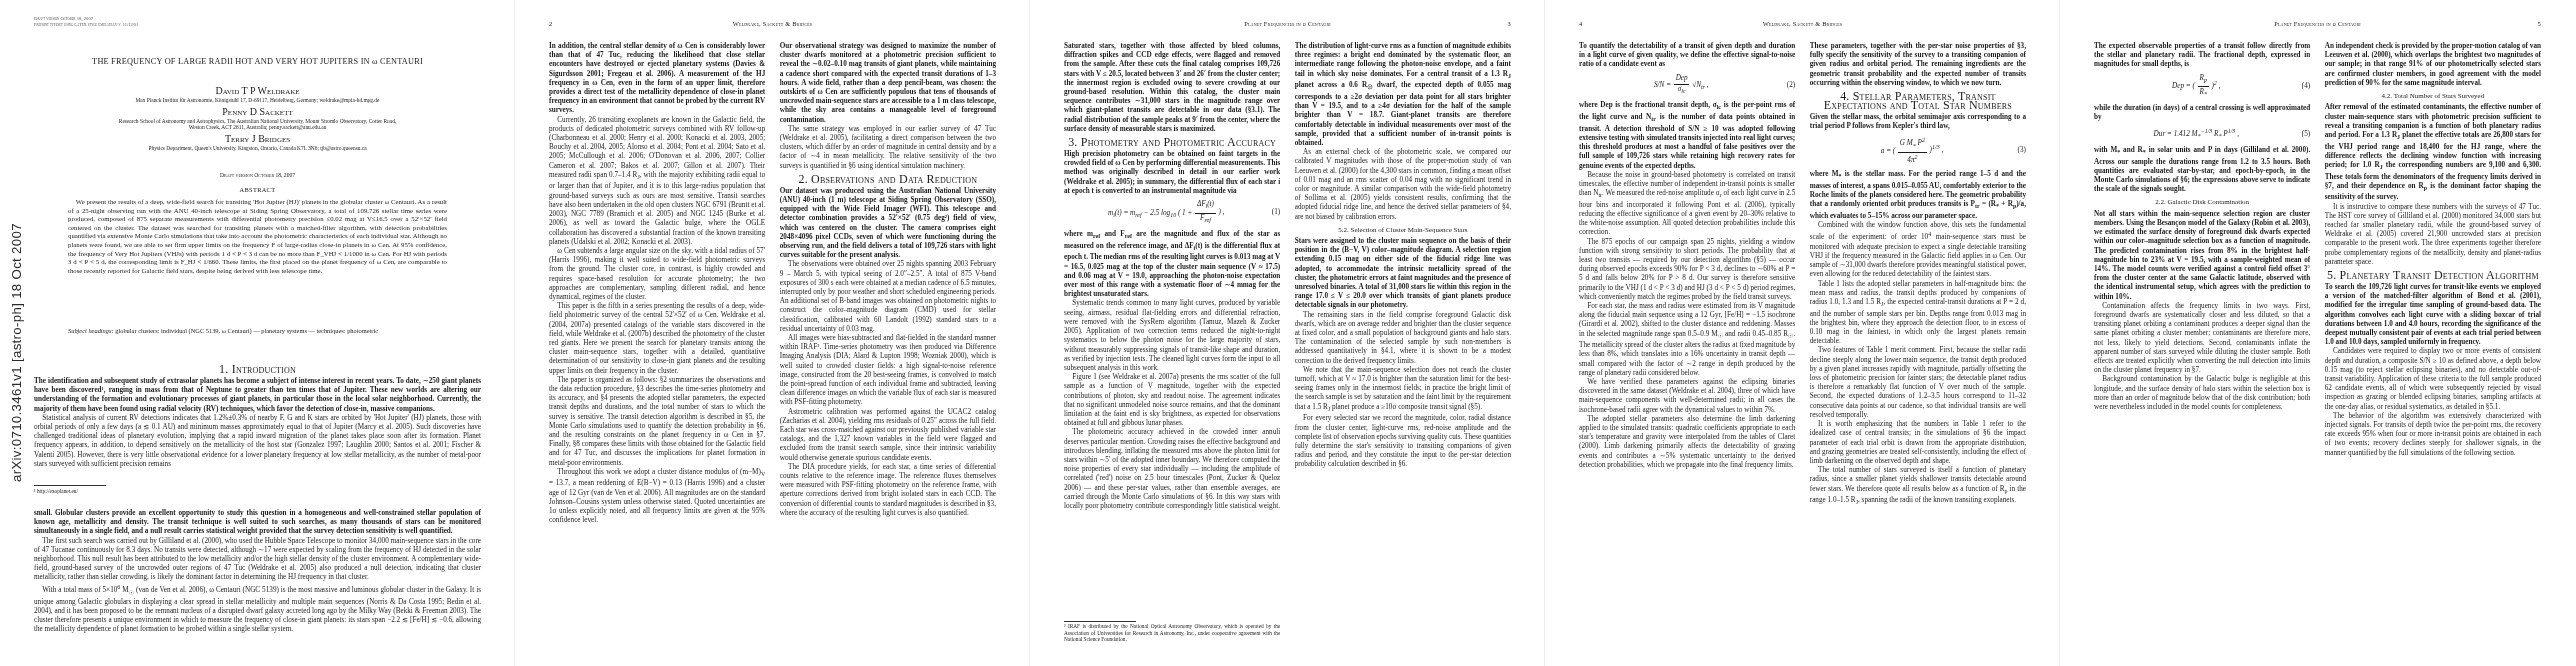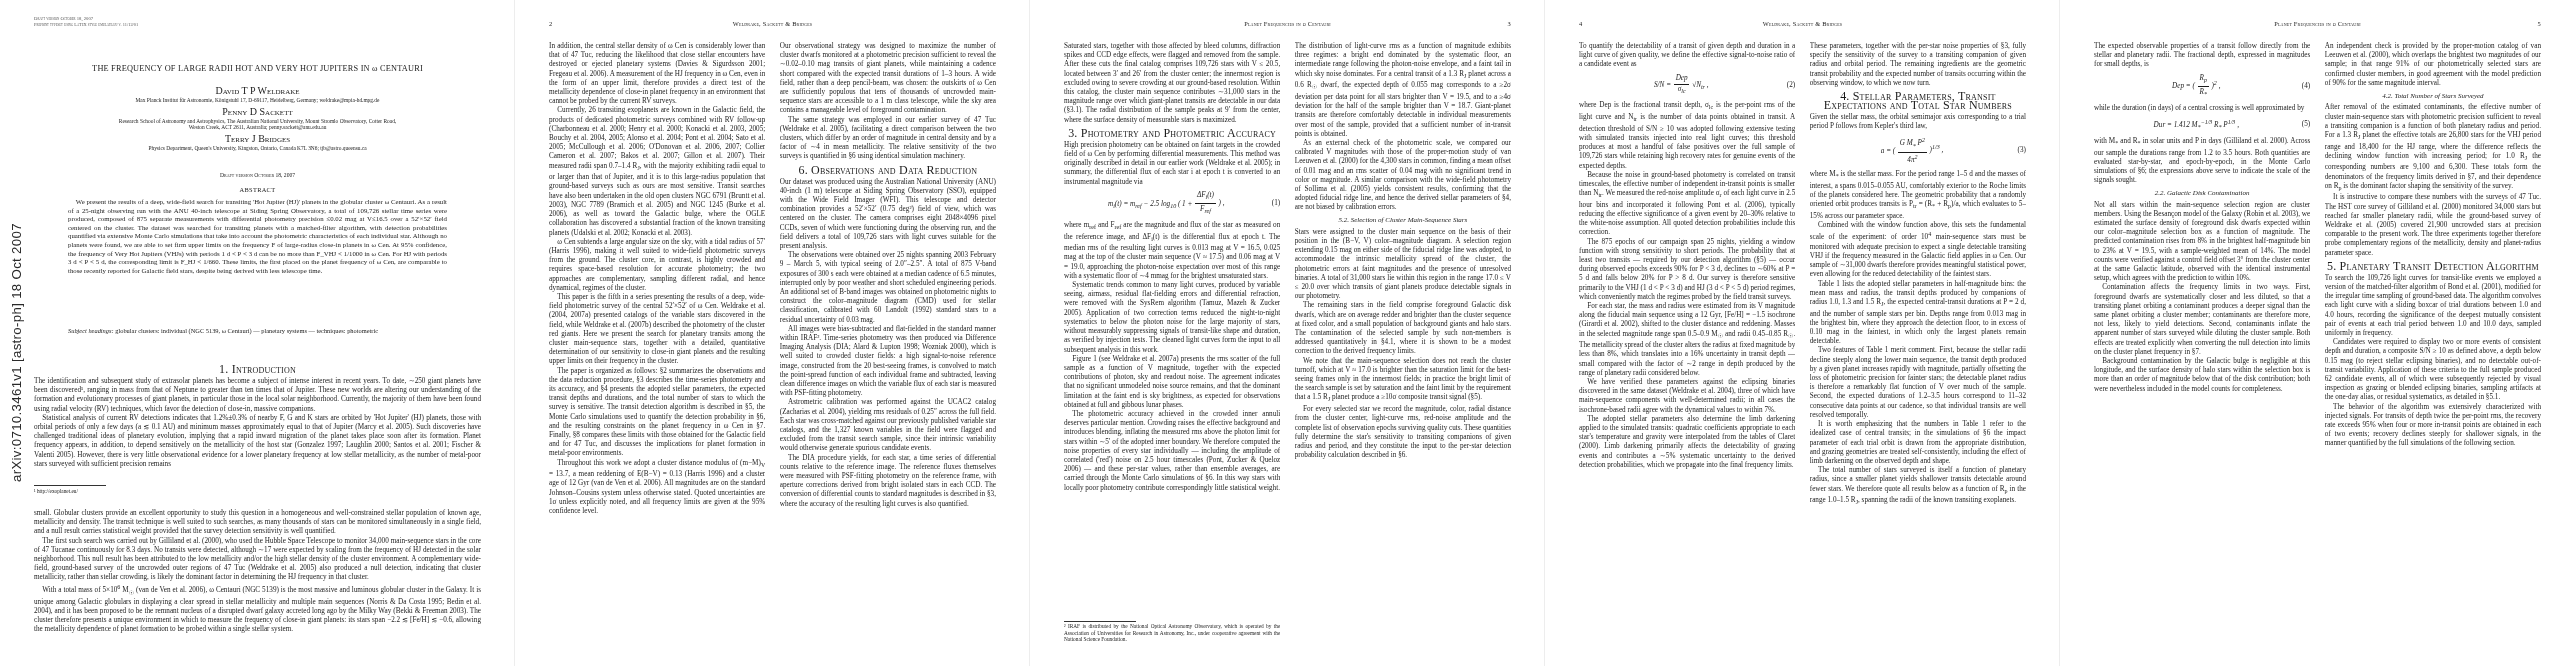--- a/index.html
+++ b/index.html
@@ -18,38 +18,38 @@
   .rh-center{flex:1;text-align:center;}
   .rh-right{width:25.6px;text-align:right;font-variant:normal;}
 
   
   .cols{position:absolute;left:34px;right:34px;display:flex;gap:14.5px;}
   .cols.tall{top:42px;bottom:24.5px;}
   .cols.first{top:361px;bottom:24.5px;flex-direction:column;}
   .col{flex:1 1 0;overflow:hidden;display:flex;flex-direction:column;
        text-align:justify;font-size:7.2px;line-height:9.2px;}
   .para{margin:0;text-indent:8.3px;}
-  .para.noindent{text-indent:0;}
+  .para.noindent{text-indent:0;font-weight:bold;}
   .sec-h{text-align:center;font-variant:small-caps;letter-spacing:0.2px;margin:3.9px 0 2.8px;font-size:12px;}
-  .sub-h{text-align:center;font-style:italic;margin:3.9px 0 2.2px;font-size:7px;}
+  .sub-h{text-align:center;margin:3.9px 0 2.2px;font-size:7px;}
 
   .eq{display:flex;align-items:center;margin:4.4px 0;}
   .eq .math{flex:1;text-align:center;font-style:italic;}
   .eq .eqnum{font-style:normal;margin-left:3.3px;}
   .frac{display:inline-block;vertical-align:middle;text-align:center;margin:0 1.1px;}
   .frac .ft{display:block;border-bottom:0.6px solid #1b1b1b;padding:0 1.7px 0.6px;}
   .frac .fb{display:block;padding:0.6px 1.7px 0;}
 
   .footnote{margin-top:auto;padding-top:2.2px;font-size:5.3px;line-height:6.4px;text-align:justify;}
   .fnrule{width:72px;border-top:0.6px solid #333;margin-bottom:1.7px;}
 
   
   .draft-l1{position:absolute;top:15.6px;left:34px;font-size:4.7px;color:#555;font-variant:small-caps;}
   .draft-l2{position:absolute;top:22px;left:34px;font-size:4.4px;color:#555;font-variant:small-caps;}
-  .title{position:absolute;top:63px;left:78px;right:78px;text-align:center;
+  .title{position:absolute;top:56px;left:78px;right:78px;text-align:center;
          font-size:8.3px;line-height:11px;letter-spacing:0.2px;}
   .authors{position:absolute;top:82px;left:50px;right:50px;text-align:center;}
   .author-name{font-size:10px;font-variant:small-caps;margin-top:3px;}
   .author-affil{font-size:5.4px;line-height:6.4px;margin-top:0.6px;max-width:289px;margin-left:auto;margin-right:auto;}
   .dateline{position:absolute;top:172px;left:0;right:0;text-align:center;font-size:5.6px;font-variant:small-caps;}
   .abs-label{position:absolute;top:186px;left:0;right:0;text-align:center;font-size:6.4px;font-variant:small-caps;letter-spacing:0.3px;}
   .abstract{position:absolute;top:198px;left:68px;right:68px;text-align:justify;
             font-size:6.8px;line-height:8.6px;text-indent:7.8px;}
   .subject{position:absolute;top:327px;left:68px;right:68px;text-align:justify;font-size:6.4px;line-height:7.8px;}
   .subject .it{font-style:italic;}
@@ -111,21 +111,21 @@
         <p class="para noindent">In addition, the central stellar density of ω Cen is considerably lower than that of 47 Tuc, reducing the likelihood that close stellar encounters have destroyed or ejected planetary systems (Davies &amp; Sigurdsson 2001; Fregeau et al. 2006). A measurement of the HJ frequency in ω Cen, even in the form of an upper limit, therefore provides a direct test of the metallicity dependence of close-in planet frequency in an environment that cannot be probed by the current RV surveys.</p>
         <p class="para">Currently, 26 transiting exoplanets are known in the Galactic field, the products of dedicated photometric surveys combined with RV follow-up (Charbonneau et al. 2000; Henry et al. 2000; Konacki et al. 2003, 2005; Bouchy et al. 2004, 2005; Alonso et al. 2004; Pont et al. 2004; Sato et al. 2005; McCullough et al. 2006; O'Donovan et al. 2006, 2007; Collier Cameron et al. 2007; Bakos et al. 2007; Gillon et al. 2007). Their measured radii span 0.7–1.4 R<sub>J</sub>, with the majority exhibiting radii equal to or larger than that of Jupiter, and it is to this large-radius population that ground-based surveys such as ours are most sensitive. Transit searches have also been undertaken in the old open clusters NGC 6791 (Bruntt et al. 2003), NGC 7789 (Bramich et al. 2005) and NGC 1245 (Burke et al. 2006), as well as toward the Galactic bulge, where the OGLE collaboration has discovered a substantial fraction of the known transiting planets (Udalski et al. 2002; Konacki et al. 2003).</p>
         <p class="para">ω Cen subtends a large angular size on the sky, with a tidal radius of 57′ (Harris 1996), making it well suited to wide-field photometric surveys from the ground. The cluster core, in contrast, is highly crowded and requires space-based resolution for accurate photometry; the two approaches are complementary, sampling different radial, and hence dynamical, regimes of the cluster.</p>
         <p class="para">This paper is the fifth in a series presenting the results of a deep, wide-field photometric survey of the central 52′×52′ of ω Cen. Weldrake et al. (2004, 2007a) presented catalogs of the variable stars discovered in the field, while Weldrake et al. (2007b) described the photometry of the cluster red giants. Here we present the search for planetary transits among the cluster main-sequence stars, together with a detailed, quantitative determination of our sensitivity to close-in giant planets and the resulting upper limits on their frequency in the cluster.</p>
         <p class="para">The paper is organized as follows: §2 summarizes the observations and the data reduction procedure, §3 describes the time-series photometry and its accuracy, and §4 presents the adopted stellar parameters, the expected transit depths and durations, and the total number of stars to which the survey is sensitive. The transit detection algorithm is described in §5, the Monte Carlo simulations used to quantify the detection probability in §6, and the resulting constraints on the planet frequency in ω Cen in §7. Finally, §8 compares these limits with those obtained for the Galactic field and for 47 Tuc, and discusses the implications for planet formation in metal-poor environments.</p>
         <p class="para">Throughout this work we adopt a cluster distance modulus of (m−M)<sub>V</sub> = 13.7, a mean reddening of E(B−V) = 0.13 (Harris 1996) and a cluster age of 12 Gyr (van de Ven et al. 2006). All magnitudes are on the standard Johnson–Cousins system unless otherwise stated. Quoted uncertainties are 1σ unless explicitly noted, and all frequency limits are given at the 95% confidence level.</p>
       </div>
       <div class="col">
         <p class="para noindent">Our observational strategy was designed to maximize the number of cluster dwarfs monitored at a photometric precision sufficient to reveal the ∼0.02–0.10 mag transits of giant planets, while maintaining a cadence short compared with the expected transit durations of 1–3 hours. A wide field, rather than a deep pencil-beam, was chosen: the outskirts of ω Cen are sufficiently populous that tens of thousands of uncrowded main-sequence stars are accessible to a 1 m class telescope, while the sky area contains a manageable level of foreground contamination.</p>
         <p class="para">The same strategy was employed in our earlier survey of 47 Tuc (Weldrake et al. 2005), facilitating a direct comparison between the two clusters, which differ by an order of magnitude in central density and by a factor of ∼4 in mean metallicity. The relative sensitivity of the two surveys is quantified in §6 using identical simulation machinery.</p>
-        <div class="sec-h">6. Observations and Data Reduction</div>
+        <div class="sec-h">2. Observations and Data Reduction</div>
         <p class="para noindent">Our dataset was produced using the Australian National University (ANU) 40-inch (1 m) telescope at Siding Spring Observatory (SSO), equipped with the Wide Field Imager (WFI). This telescope and detector combination provides a 52′×52′ (0.75 deg²) field of view, which was centered on the cluster. The camera comprises eight 2048×4096 pixel CCDs, seven of which were functioning during the observing run, and the field delivers a total of 109,726 stars with light curves suitable for the present analysis.</p>
         <p class="para">The observations were obtained over 25 nights spanning 2003 February 9 – March 5, with typical seeing of 2.0″–2.5″. A total of 875 V-band exposures of 300 s each were obtained at a median cadence of 6.5 minutes, interrupted only by poor weather and short scheduled engineering periods. An additional set of B-band images was obtained on photometric nights to construct the color–magnitude diagram (CMD) used for stellar classification, calibrated with 60 Landolt (1992) standard stars to a residual uncertainty of 0.03 mag.</p>
         <p class="para">All images were bias-subtracted and flat-fielded in the standard manner within IRAF². Time-series photometry was then produced via Difference Imaging Analysis (DIA; Alard &amp; Lupton 1998; Wozniak 2000), which is well suited to crowded cluster fields: a high signal-to-noise reference image, constructed from the 20 best-seeing frames, is convolved to match the point-spread function of each individual frame and subtracted, leaving clean difference images on which the variable flux of each star is measured with PSF-fitting photometry.</p>
         <p class="para">Astrometric calibration was performed against the UCAC2 catalog (Zacharias et al. 2004), yielding rms residuals of 0.25″ across the full field. Each star was cross-matched against our previously published variable star catalogs, and the 1,327 known variables in the field were flagged and excluded from the transit search sample, since their intrinsic variability would otherwise generate spurious candidate events.</p>
         <p class="para">The DIA procedure yields, for each star, a time series of differential counts relative to the reference image. The reference fluxes themselves were measured with PSF-fitting photometry on the reference frame, with aperture corrections derived from bright isolated stars in each CCD. The conversion of differential counts to standard magnitudes is described in §3, where the accuracy of the resulting light curves is also quantified.</p>
       </div>
     </div>
 </div>
 
 <div class="page">

